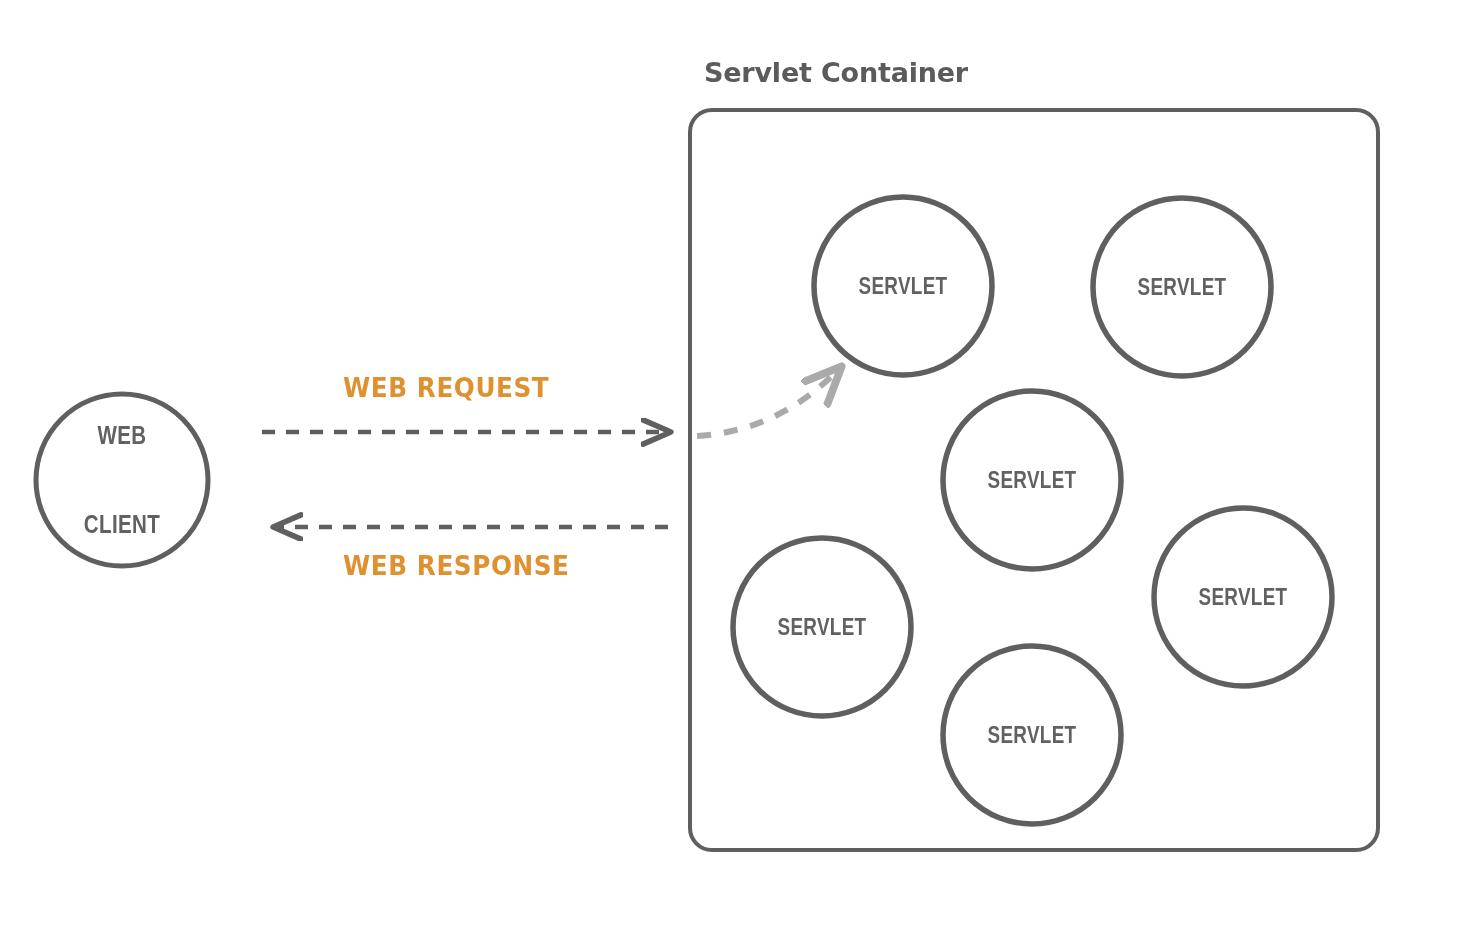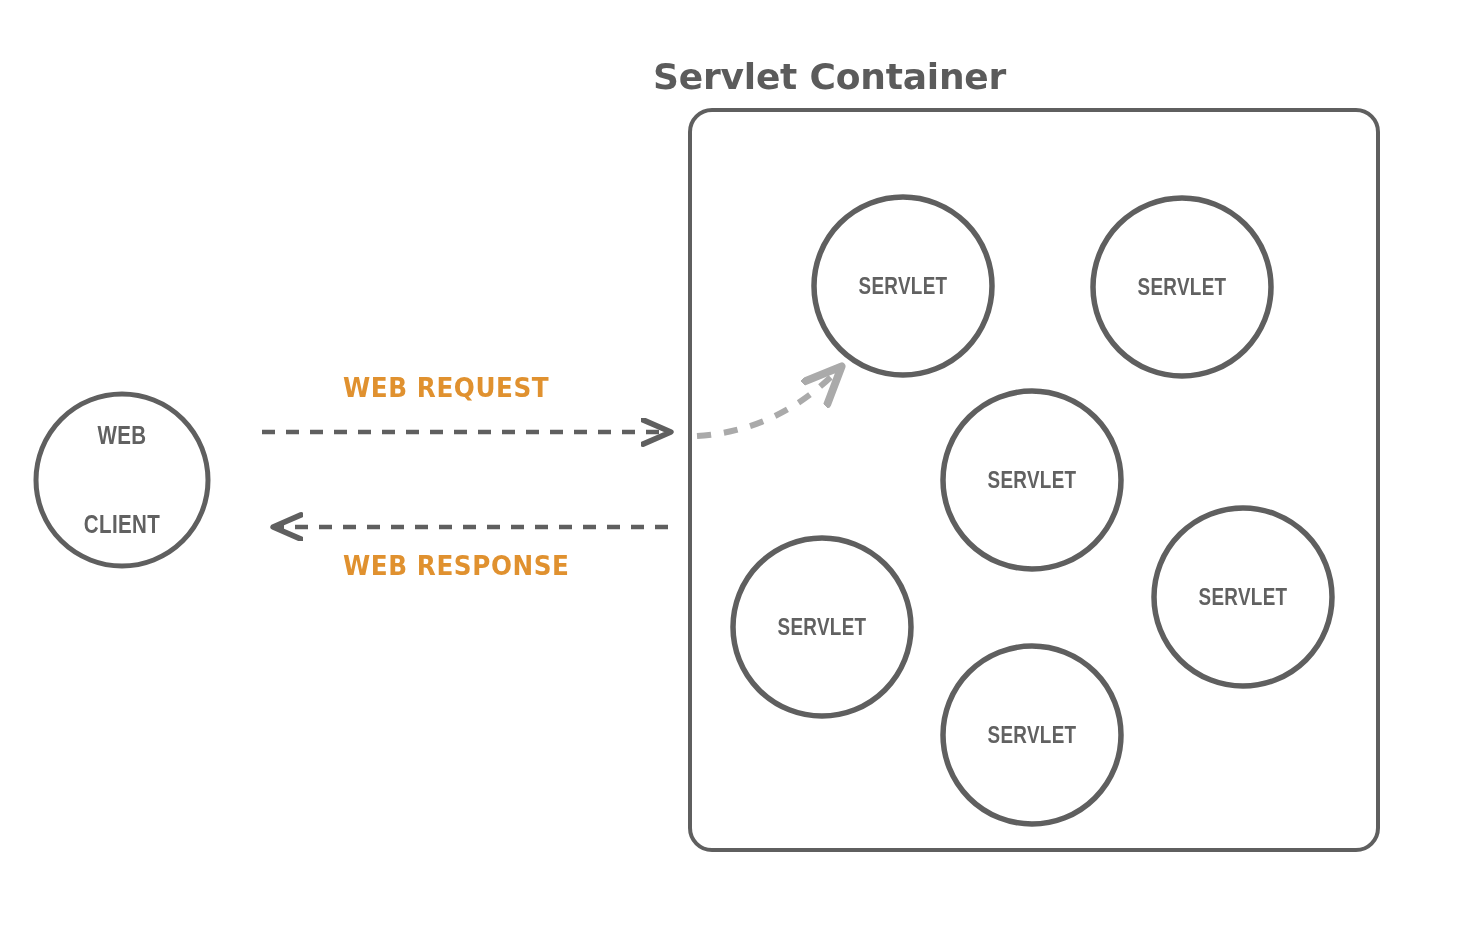--- a/index.html
+++ b/index.html
@@ -36,24 +36,24 @@
   .lbl {
     position: absolute;
     white-space: pre;
     line-height: 1.08;
     user-select: none;
   }
 
   .container-title {
     font-family: "DejaVu Sans", sans-serif;
     font-weight: bold;
-    font-size: 36px;
+    font-size: 27px;
     letter-spacing: -0.2px;
     color: #5b5b5b;
-    left: 653px;
+    left: 704px;
     top: 58px;
   }
 
   .node-label {
     font-family: "Liberation Sans Narrow", "Liberation Sans", sans-serif;
     font-weight: bold;
     font-size: 23px;
     letter-spacing: 0.4px;
     color: #616161;
     text-align: center;

